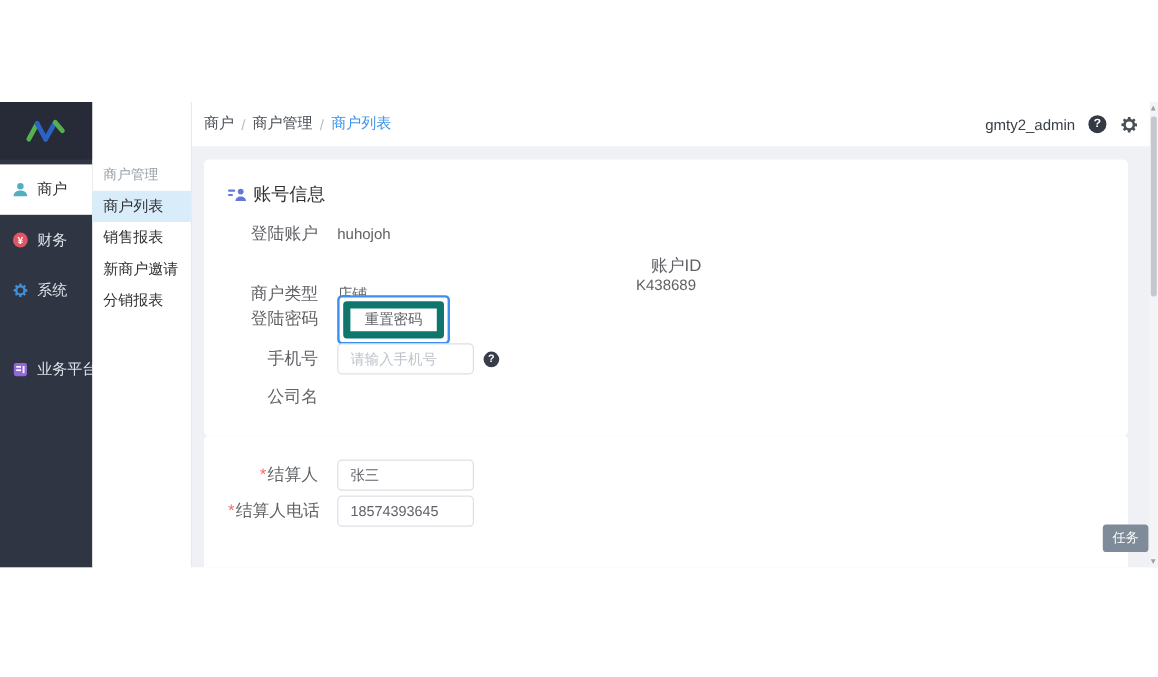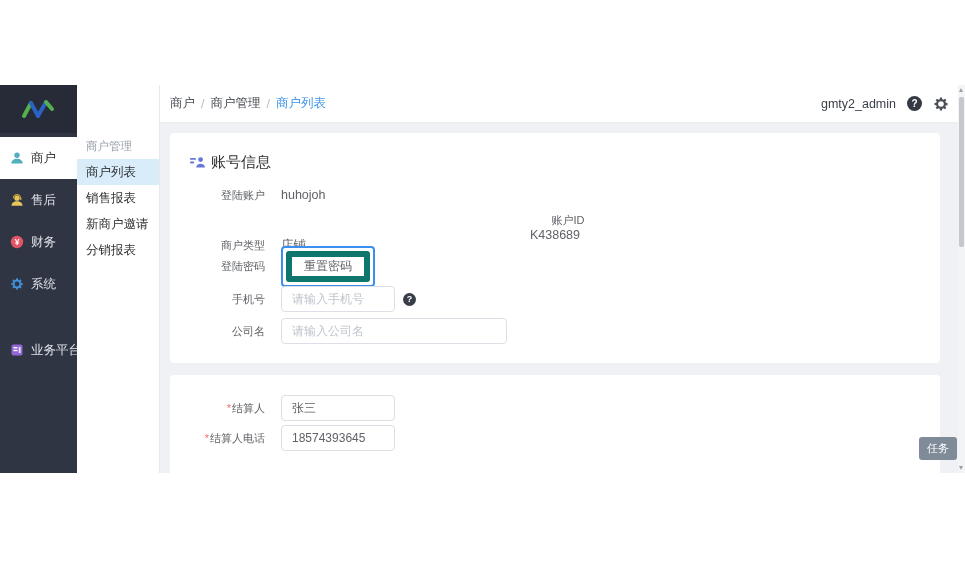--- a/index.html
+++ b/index.html
@@ -28,26 +28,26 @@
   .crumb-sep { color:#b8bdc4; }
   .crumb.last { color:#3e94ea; }
   .topbar-right { display:flex; align-items:center; gap:11px; }
   .notice-badge { background:linear-gradient(90deg,#ffb03c,#ff7e00); color:#fff; font-size:11.5px; padding:4px 12px; border-radius:999px; box-shadow:0 0 8px rgba(255,130,0,.55); cursor:pointer; white-space:nowrap; }
   .username { font-size:12.5px; color:#3a3f46; }
   .help-circle { width:15px; height:15px; border-radius:50%; background:#343943; color:#fff; font-size:10px; font-weight:bold; display:flex; align-items:center; justify-content:center; cursor:pointer; }
   .gear-btn { width:16px; height:16px; cursor:pointer; display:flex; }
 
   .content { flex:1; background:#f0f1f4; padding:10px 0 0 10px; overflow:hidden; }
   .panel { background:#fff; border-radius:4px; width:770px; padding:18px 20px; }
-  .panel.account { height:230px; margin-bottom:12px; }
+  .panel.account { height:230px; margin-bottom:0; }
   .panel.settlement { height:180px; }
   .section-title { display:flex; align-items:center; gap:6px; font-size:15px; color:#303133; height:22px; }
 
   .frow { display:flex; align-items:center; }
-  .flabel { width:75px; text-align:right; font-size:11px; color:#606266; flex-shrink:0; margin-right:16px; white-space:nowrap; }
+  .flabel { width:75px; text-align:right; font-size:14px; color:#606266; flex-shrink:0; margin-right:16px; white-space:nowrap; }
   .fvalue { font-size:12.5px; color:#606266; }
   .req { color:#f56c6c; margin-right:1px; }
   .r1 { margin-top:12px; height:20px; }
   .r2 { margin-top:8px; height:20px;flex-direction:column; }
   .r3 { margin-top:4px; height:16px; }
   .r4 { margin-top:-2px; height:30px; }
   .r5 { margin-top:5px; height:26px; }
   .r6 { margin-top:6px; height:26px; }
   .s1 { margin-top:2px; height:26px; }
   .s2 { margin-top:4px; height:26px; }
@@ -91,31 +91,20 @@
           <svg width="14" height="14" viewBox="0 0 14 14">
               <circle cx="7" cy="4.3" r="2.7" fill="#53aebe"></circle>
               <path d="M1.3 12.6c0-3.1 2.6-4.8 5.7-4.8s5.7 1.7 5.7 4.8z" fill="#53aebe"></path>
             </svg>
         </span>
         <span>商户</span>
       </div>
       <div class="nav-item">
         <span class="nav-ico">
           <svg width="14" height="14" viewBox="0 0 14 14">
-              <circle cx="7" cy="5.2" r="2.6" fill="#e8c659"></circle>
-              <path d="M1.5 12.8c0-3 2.5-4.6 5.5-4.6s5.5 1.6 5.5 4.6z" fill="#e8c659"></path>
-              <path d="M3.4 5.2a3.6 3.6 0 0 1 7.2 0" stroke="#c9a53e" stroke-width="1.3" fill="none"></path>
-              <rect x="9.9" y="4.6" width="1.6" height="2.4" rx="0.8" fill="#c9a53e"></rect>
-            </svg>
-        </span>
-        <span>售后</span>
-      </div>
-      <div class="nav-item">
-        <span class="nav-ico">
-          <svg width="14" height="14" viewBox="0 0 14 14">
               <circle cx="7" cy="7" r="6.2" fill="#e25565"></circle>
               <text x="7" y="10.2" font-size="8.5" font-weight="bold" fill="#fff" text-anchor="middle" font-family="Liberation Sans, sans-serif">¥</text>
             </svg>
         </span>
         <span>财务</span>
       </div>
       <div class="nav-item">
         <span class="nav-ico">
           <svg width="14" height="14" viewBox="0 0 16 16">
               <path fill-rule="evenodd" fill="#3f8fd6" d="M8 5.2a2.8 2.8 0 1 0 0 5.6 2.8 2.8 0 0 0 0-5.6zm6.5 4.3l-1.7-.3a5 5 0 0 1-.5 1.2l1 1.4-1.4 1.4-1.4-1a5 5 0 0 1-1.2.5l-.3 1.7H7l-.3-1.7a5 5 0 0 1-1.2-.5l-1.4 1-1.4-1.4 1-1.4a5 5 0 0 1-.5-1.2l-1.7-.3V7l1.7-.3a5 5 0 0 1 .5-1.2l-1-1.4 1.4-1.4 1.4 1a5 5 0 0 1 1.2-.5L7 1.5h2l.3 1.7a5 5 0 0 1 1.2.5l1.4-1 1.4 1.4-1 1.4a5 5 0 0 1 .5 1.2l1.7.3z"></path>
@@ -197,21 +186,20 @@
             <button class="reset-btn">重置密码</button>
           </span>
         </div>
         <div class="frow r5">
           <span class="flabel">手机号</span>
           <input class="inp inp-s" type="text" placeholder="请输入手机号" style="">
           <span class="field-help">?</span>
         </div>
         <div class="frow r6">
           <span class="flabel">公司名</span>
-          <input class="inp inp-l" type="text" placeholder="请输入公司名" style="">
         </div>
       </div>
 
       <div class="panel settlement">
 
         <div class="frow s1">
           <span class="flabel"><span class="req">*</span><span>结算人</span></span>
           <input class="inp inp-s" type="text" value="张三" style="">
         </div>
         <div class="frow s2">

